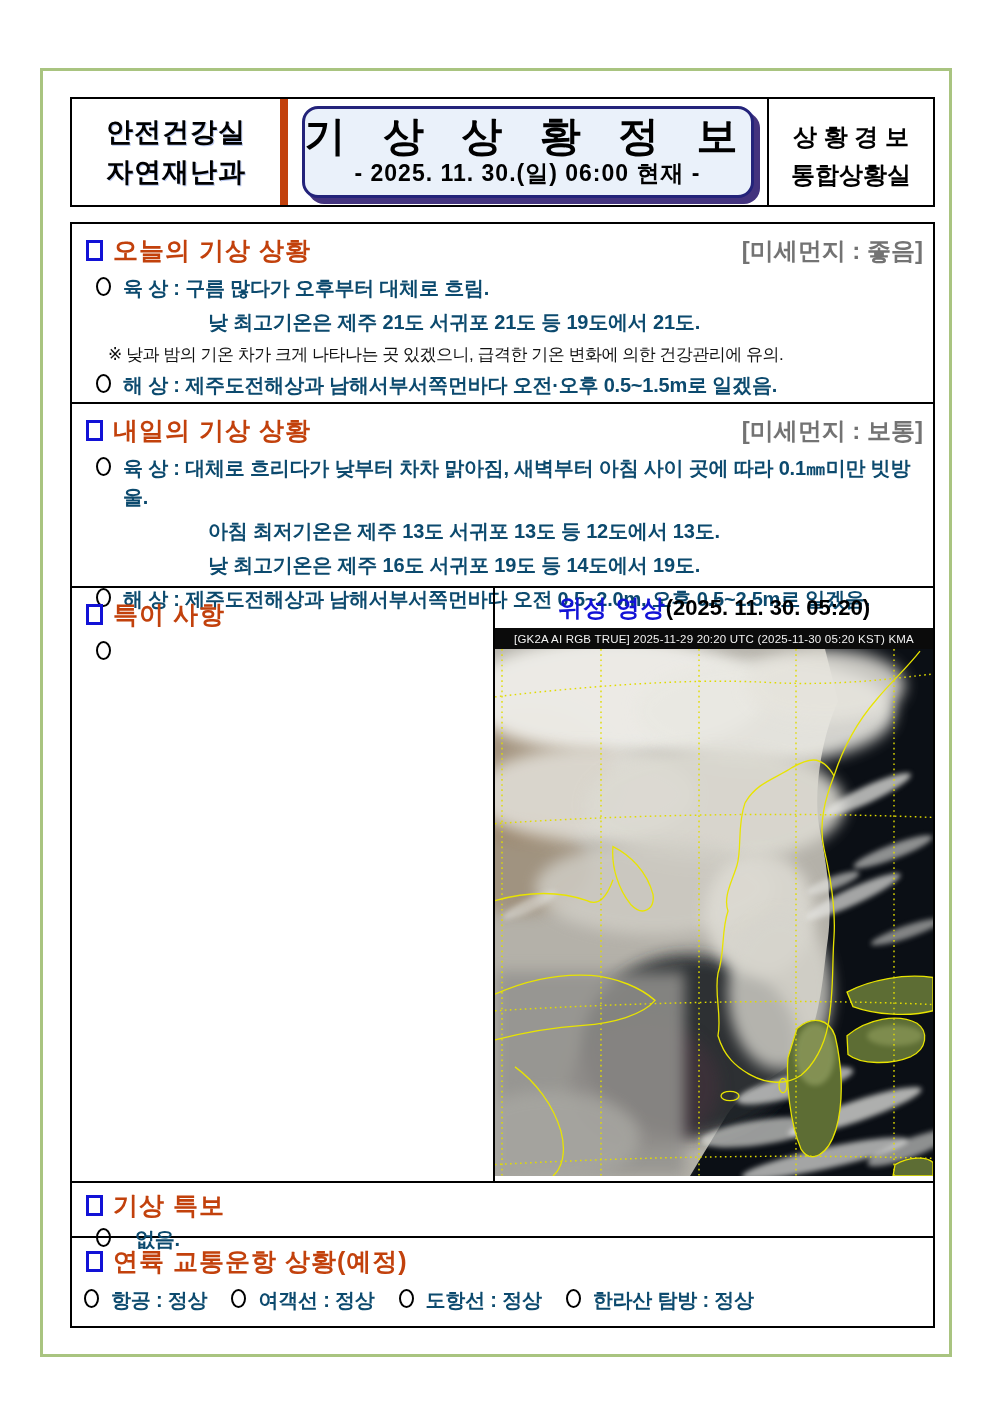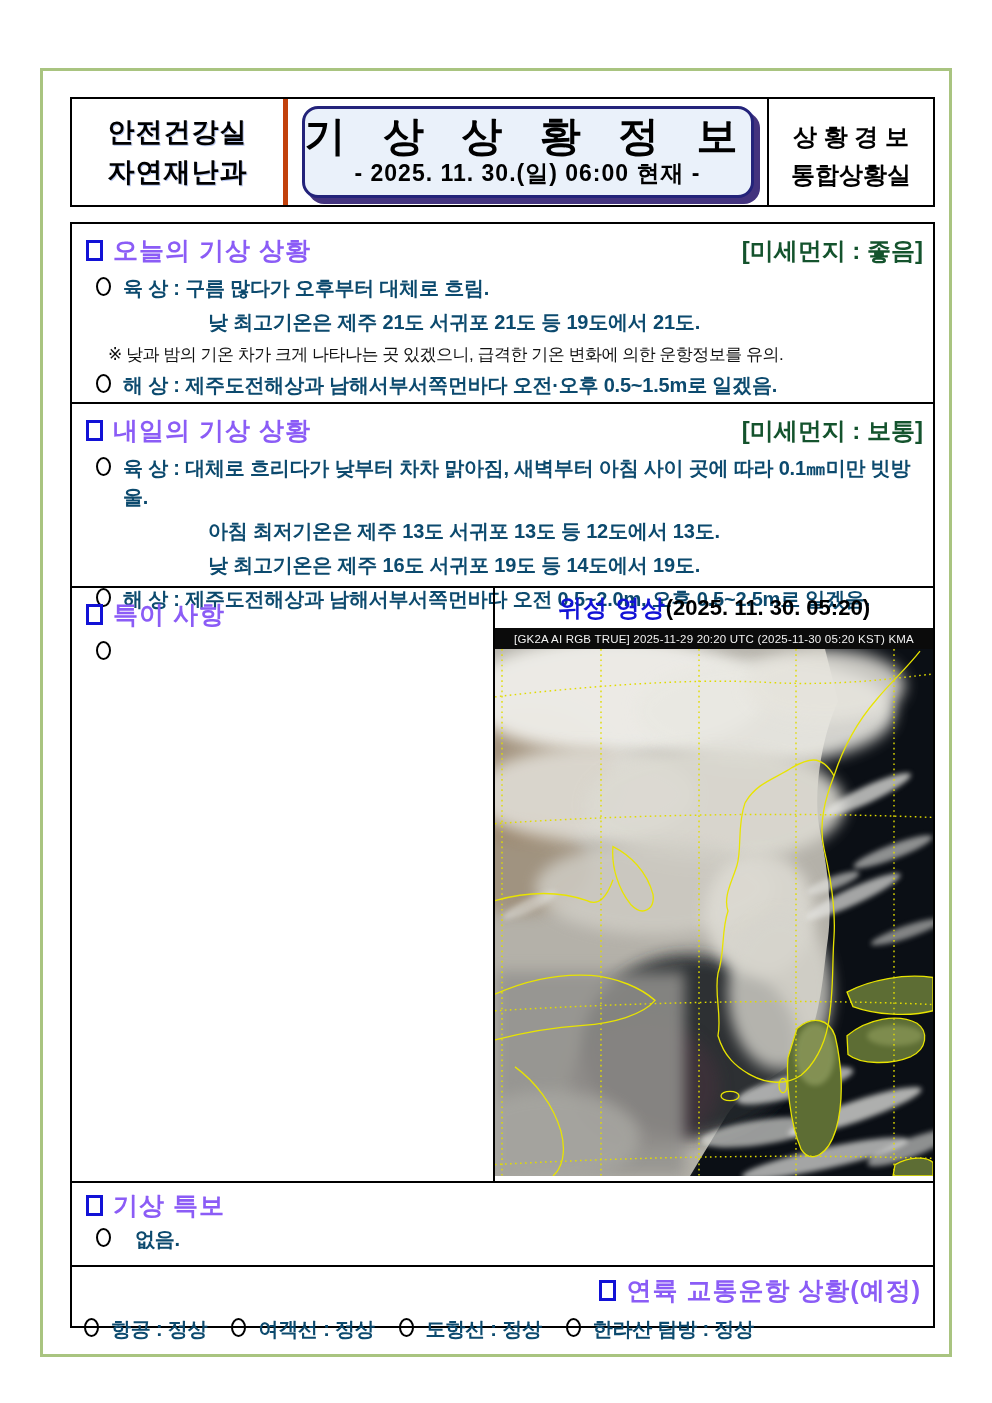--- a/index.html
+++ b/index.html
@@ -2,47 +2,47 @@
 <html><head>
 <meta charset="utf-8">
 <style>
   * { margin:0; padding:0; box-sizing:border-box; }
   body { width:992px; height:1403px; background:#ffffff; font-family:"Liberation Sans","DejaVu Sans",sans-serif; position:relative; }
   .page { position:relative; width:992px; height:1403px; background:#fff; }
   .green-frame { position:absolute; left:40px; top:68px; width:912px; height:1289px; border:3px solid #a9c480; }
 
   
   .header { position:absolute; left:70px; top:97px; width:865px; height:110px; border:2px solid #000; display:flex; }
-  .h-left { width:216px; border-right:5px solid #c2410c; display:flex; flex-direction:column; justify-content:center; align-items:center; gap:4px; }
+  .h-left { width:216px; border-right:8px solid #c2410c; display:flex; flex-direction:column; justify-content:center; align-items:center; gap:4px; }
   .h-left div { font-size:27px; font-weight:bold; color:#000; letter-spacing:1px; text-shadow:1px 1px 0 #b9c8ef; }
   .h-center { flex:1; display:flex; align-items:center; justify-content:center; border-right:2px solid #000; }
   .title-box { width:452px; height:92px; background:#eaf1fa; border:3px solid #23237a; border-radius:16px; box-shadow:6px 6px 0 #43337e, 2px 2px 0 #7f7fd0; display:flex; flex-direction:column; align-items:center; justify-content:center; }
   .title-main { font-size:41px; font-weight:bold; color:#000; letter-spacing:13px; line-height:1.05; white-space:nowrap; }
   .title-sub { font-size:23px; font-weight:bold; color:#000; letter-spacing:1px; white-space:nowrap; }
   .h-right { width:164px; display:flex; flex-direction:column; justify-content:center; align-items:center; gap:6px;margin-top:8px; }
   .h-right div { font-size:24px; font-weight:bold; color:#000; }
 
   
   .main-table { position:absolute; left:70px; top:222px; width:865px; height:1106px; border:2px solid #000; }
   .sec { position:relative; border-bottom:2px solid #000; }
   .sec:last-child { border-bottom:none; }
   .sec-title-row { display:flex; align-items:center; padding:10px 12px 2px 14px; }
   .sq { display:inline-block; width:17px; height:21px; border:3px solid #1212d6; margin-right:10px; flex:0 0 auto; }
-  .sec-title { font-size:25px; font-weight:bold; color:#8b5cf6; letter-spacing:1px; }
-  .dust { position:absolute; right:10px; font-size:24px; font-weight:bold; color:#14532d; white-space:nowrap; }
+  .sec-title { font-size:25px; font-weight:bold; color:#c2410c; letter-spacing:1px; }
+  .dust { position:absolute; right:10px; font-size:24px; font-weight:bold; color:#737373; white-space:nowrap; }
   .row { display:flex; align-items:flex-start; padding:5px 10px 0 24px; }
   .ci { display:inline-block; width:15px; height:19px; border:2.5px solid #000; border-radius:50%; margin:3px 12px 0 0; flex:0 0 auto; }
   .btxt { font-size:20px; font-weight:bold; color:#0c4a6e; line-height:1.45; letter-spacing:-0.2px; }
   .cont { padding:5px 10px 0 136px; }
   .note { padding:6px 8px 0 36px; font-size:17px; font-weight:normal; color:#111; letter-spacing:-0.5px; }
 
   .sec1 { height:180px; }
   .sec2 { height:184px; }
   .sec3 { height:595px; display:flex; }
-  .sec4 { height:84px; }
+  .sec4 { height:55px; }
   .sec5 { height:74px; }
 
   .sec3-left { width:423px; border-right:2px solid #000; }
   .sec3-left .row .btxt { line-height:1.95; width:360px; }
   .sec3-right { flex:1; position:relative; overflow:hidden; }
   .sat-title { height:40px; display:flex; align-items:center; justify-content:center; white-space:nowrap; }
   .sat-title .b { color:#1212d6; font-weight:bold; font-size:24px; letter-spacing:1px; }
   .sat-title .k { color:#000; font-weight:bold; font-size:22px; }
   .sat-caption { height:21px; background:#0b0b0b; color:#f2f2f2; font-size:11.5px; display:flex; align-items:center; justify-content:center; white-space:nowrap; letter-spacing:0.2px; }
   .sat-img { width:438px; height:527px; display:block; }
@@ -79,21 +79,21 @@
       <div class="sec-title-row">
         <span class="sq"></span>
         <span class="sec-title">오늘의 기상 상황</span>
         <span class="dust">[미세먼지 : 좋음]</span>
       </div>
       <div class="row">
         <span class="ci"></span>
         <span class="btxt">육 상 : 구름 많다가 오후부터 대체로 흐림.</span>
       </div>
       <div class="cont btxt">낮 최고기온은 제주 21도 서귀포 21도 등 19도에서 21도.</div>
-      <div class="note">※ 낮과 밤의 기온 차가 크게 나타나는 곳 있겠으니, 급격한 기온 변화에 의한 운항정보를 유의.</div>
+      <div class="note">※ 낮과 밤의 기온 차가 크게 나타나는 곳 있겠으니, 급격한 기온 변화에 의한 건강관리에 유의.</div>
       <div class="row">
         <span class="ci"></span>
         <span class="btxt">해 상 : 제주도전해상과 남해서부서쪽먼바다 오전·오후 0.5~1.5m로 일겠음.</span>
       </div>
     </div>
 
     <div class="sec sec2">
       <div class="sec-title-row">
         <span class="sq"></span>
         <span class="sec-title">내일의 기상 상황</span>
@@ -223,21 +223,21 @@
         <span class="sq"></span>
         <span class="sec-title">기상 특보</span>
       </div>
       <div class="row" style="padding-top:1px;gap:12px;">
         <span class="ci"></span>
         <span class="btxt">없음.</span>
       </div>
     </div>
 
     <div class="sec sec5">
-      <div class="sec-title-row" style="padding-top:7px;justify-content:flex-end;">
+      <div class="sec-title-row" style="padding-top:7px;">
         <span class="sq"></span>
         <span class="sec-title">연륙 교통운항 상황(예정)</span>
       </div>
       <div class="transport-row">
         <div class="item">
           <span class="ci"></span>
           <span class="btxt">항공 : 정상</span>
         </div>
         <div class="item">
           <span class="ci"></span>

